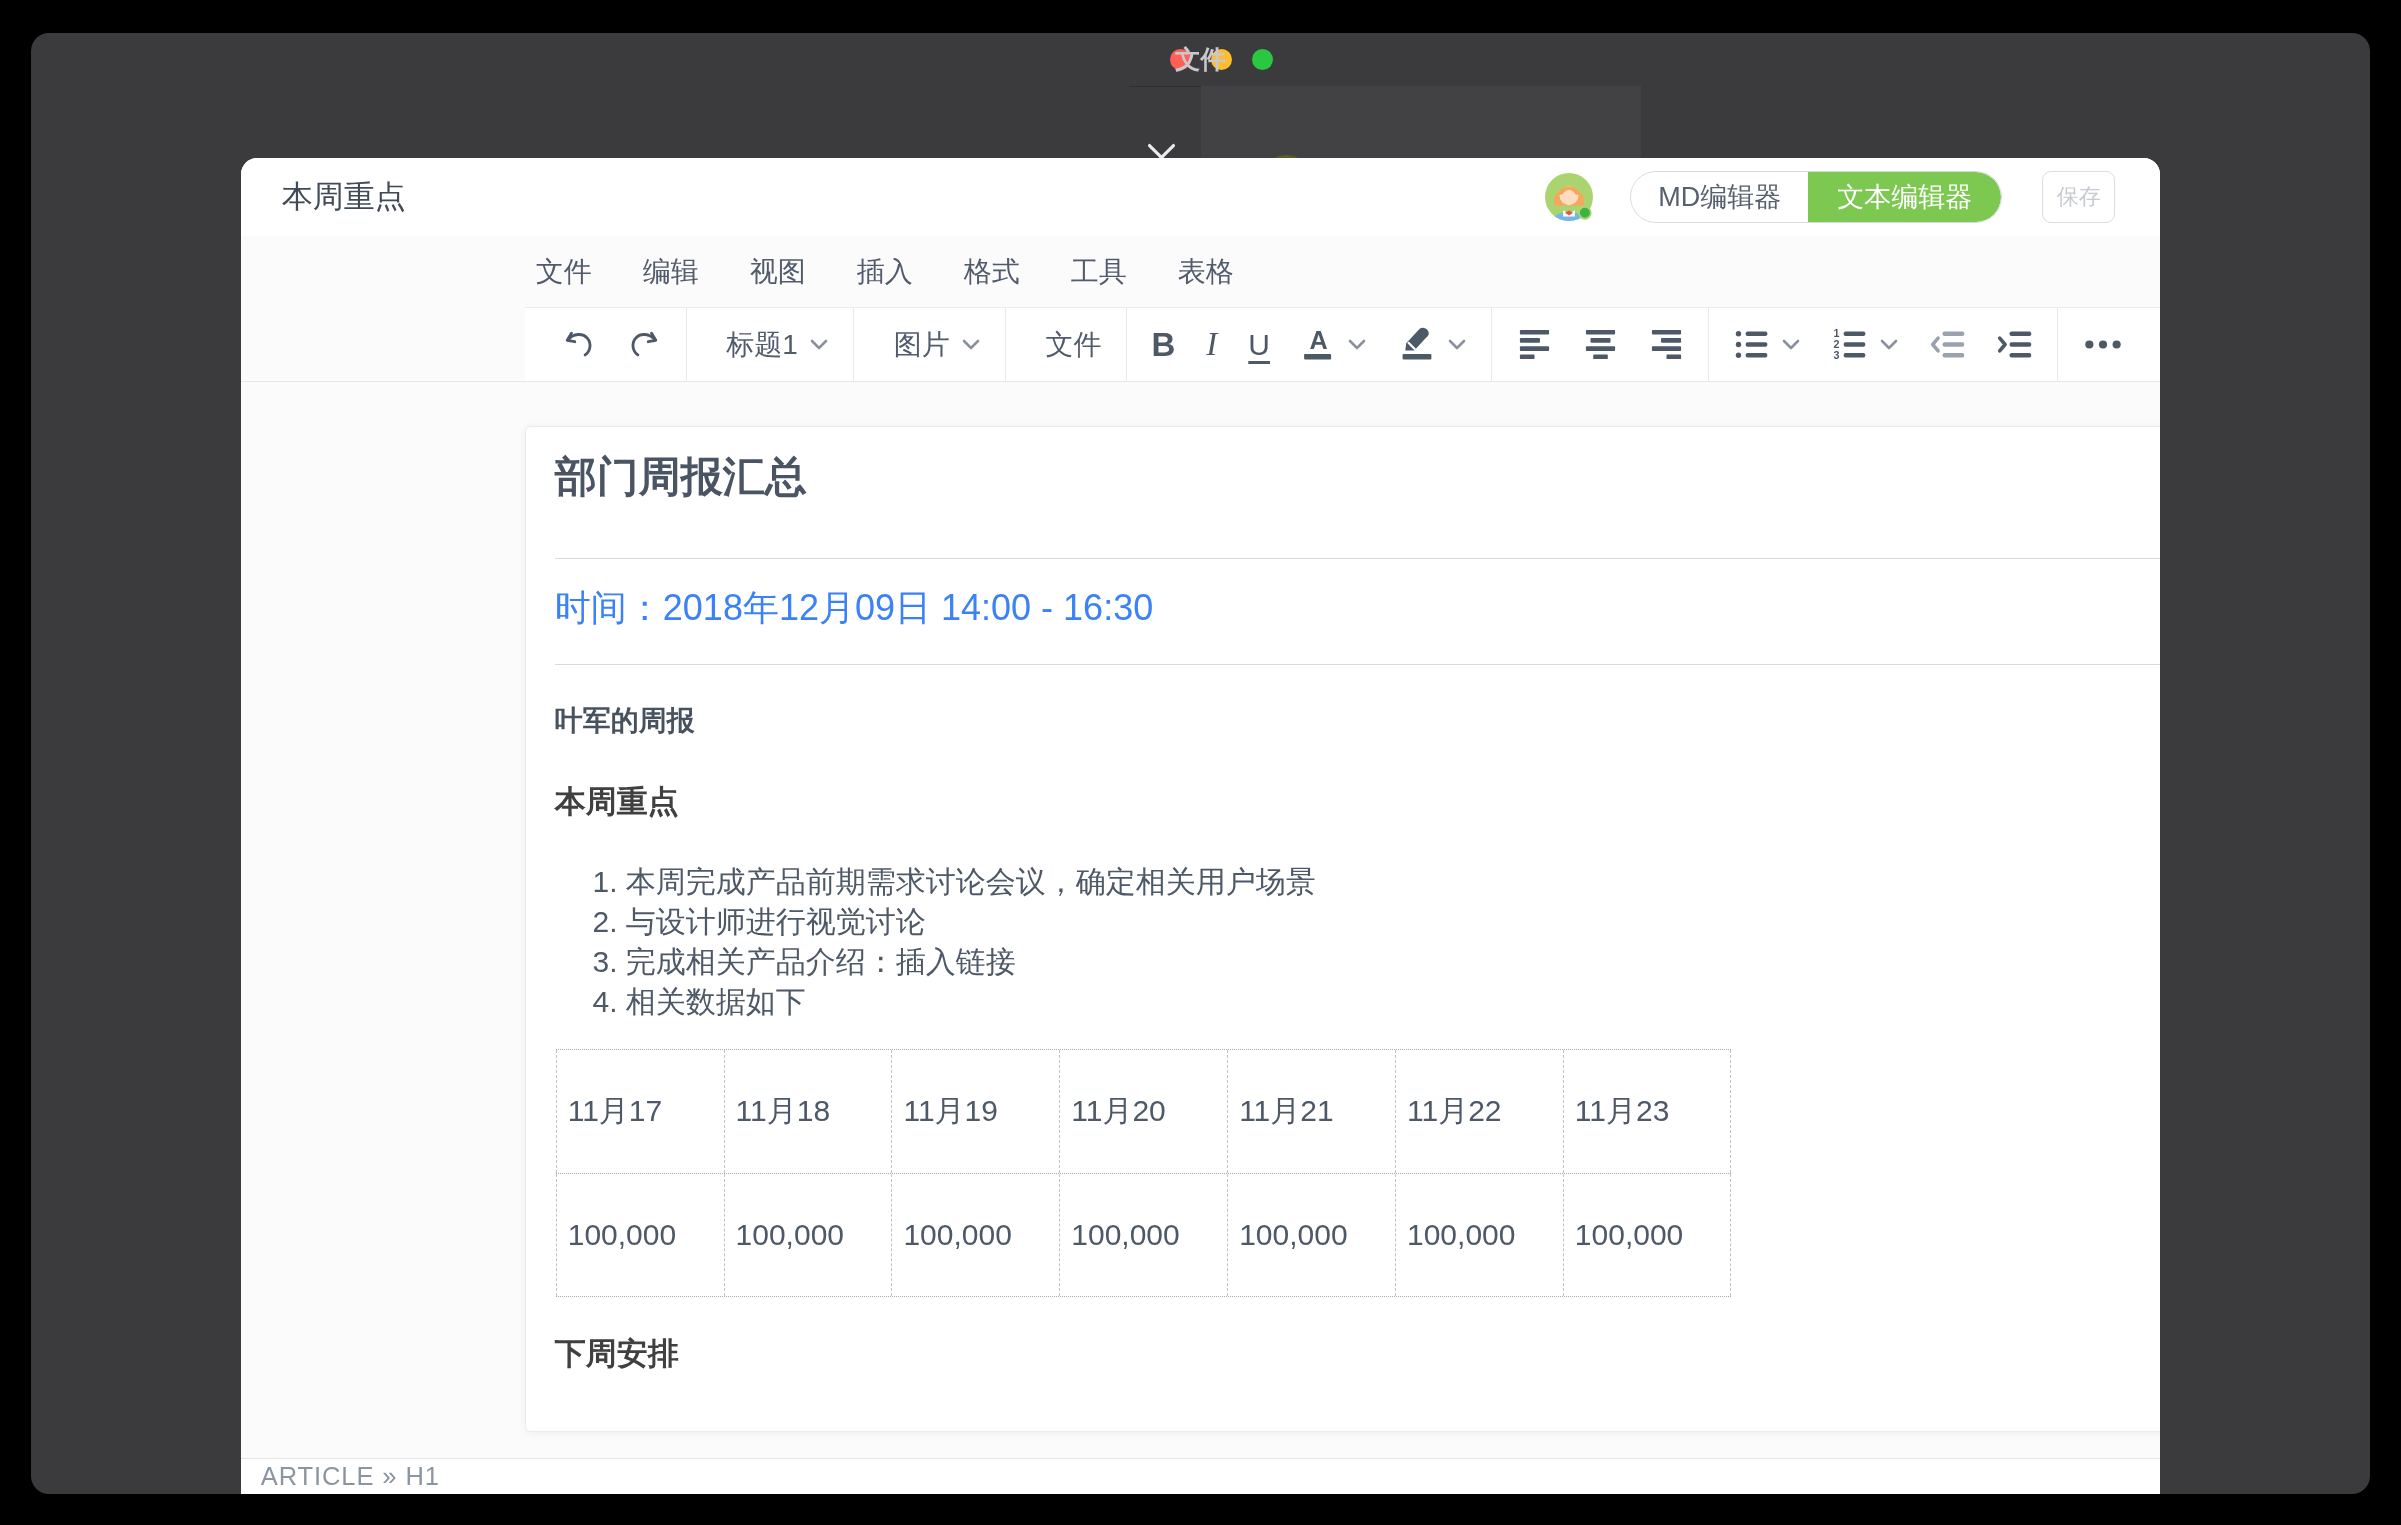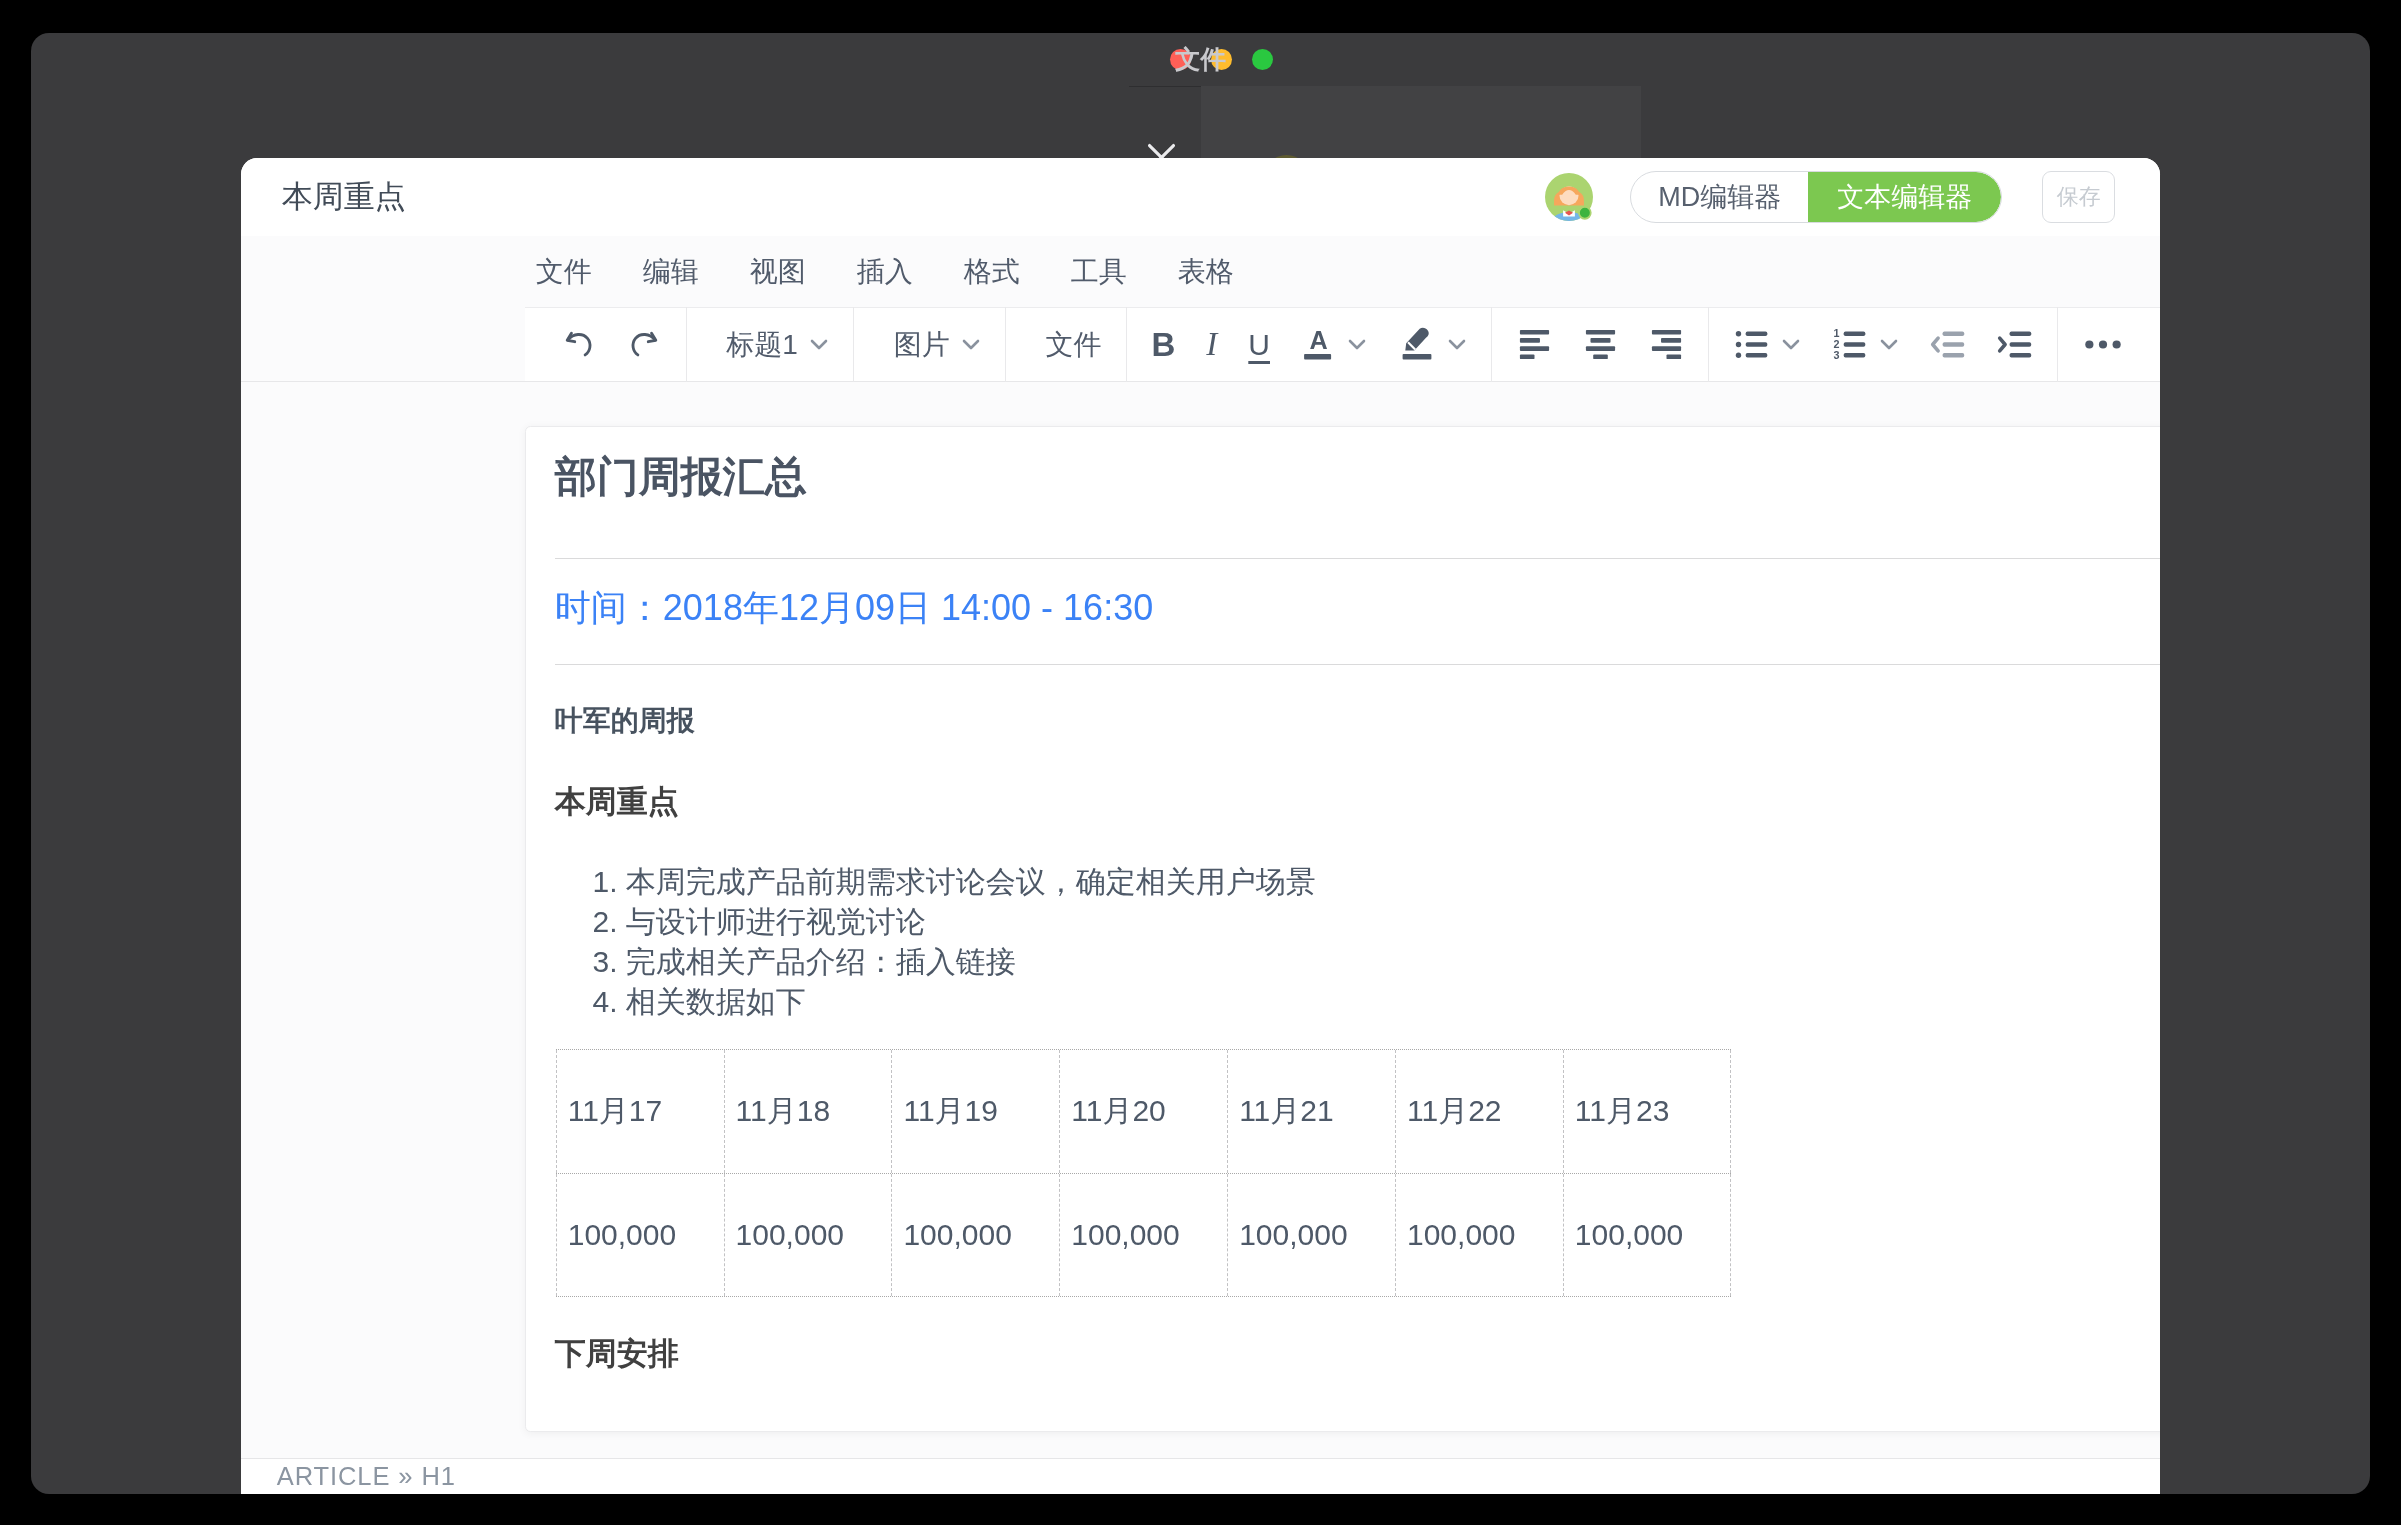--- a/index.html
+++ b/index.html
@@ -175,21 +175,21 @@
     position:absolute; top:7.3px; right:5.5px;
     width:17.3px; height:424px;
     background:#b7b7b9; border-radius:9px;
   }
   
   .statusbar {
     height:36px; flex:0 0 36px;
     background:#fff;
     border-top:0.9px solid #e6e6e8;
     display:flex; align-items:center;
-    padding-left:36px;
+    padding-left:20px;
     font-size:25.5px; color:#8b95a1; letter-spacing:0.9px;
   }
   svg { overflow:visible; }
 </style>
 </head>
 <body>
 
 <div class="window">
 
   <div class="titlebar">

